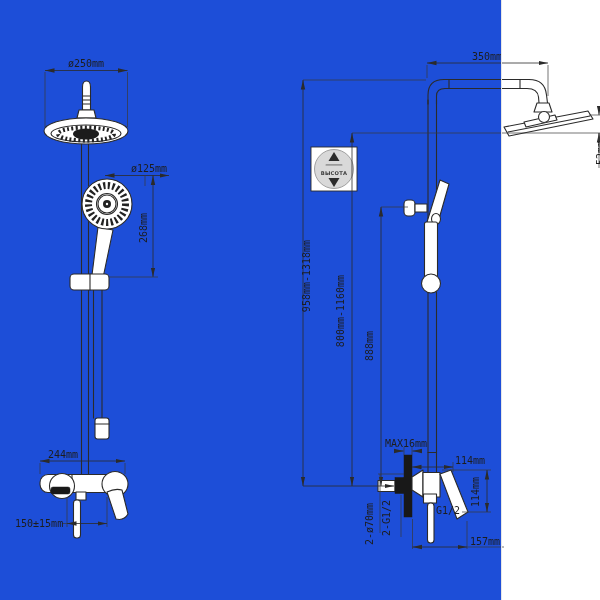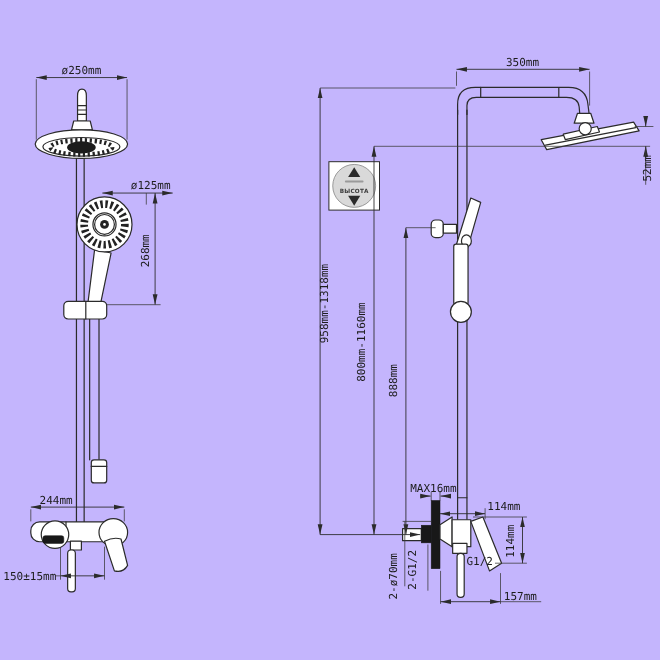--- a/index.html
+++ b/index.html
@@ -1,19 +1,20 @@
 <!DOCTYPE html>
 <html><head>
 <meta charset="utf-8">
 <style>
   html,body{margin:0;padding:0;background:#fff;}
   .canvas{
-    width:600px;height:600px;position:relative;background:#c4b5fd;
+    width:489px;height:600px;position:relative;background:#1d4ed8;
     outline:1px solid #e6e6e6;
     font-family:"DejaVu Sans Mono", monospace;
+    padding-left:12px;
   }
   svg{display:block}
   .obj{stroke:#2b2b2b;stroke-width:1.1;fill:#ffffff;stroke-linejoin:round;stroke-linecap:round;}
   .objn{stroke:#2b2b2b;stroke-width:1.1;fill:none;stroke-linejoin:round;stroke-linecap:round;}
   .dark{fill:#181818;stroke:#181818;stroke-width:0.5;}
   .thin{stroke:#3a3a3a;stroke-width:0.7;fill:none;}
   .dim{stroke:#2b2b2b;stroke-width:0.8;fill:none;
        marker-start:url(#arr);marker-end:url(#arr);}
   .dim1{stroke:#2b2b2b;stroke-width:0.8;fill:none;marker-end:url(#arr);}
   .lbl{font-family:"DejaVu Sans Mono",monospace;font-size:10px;fill:#1d1d1d;}

